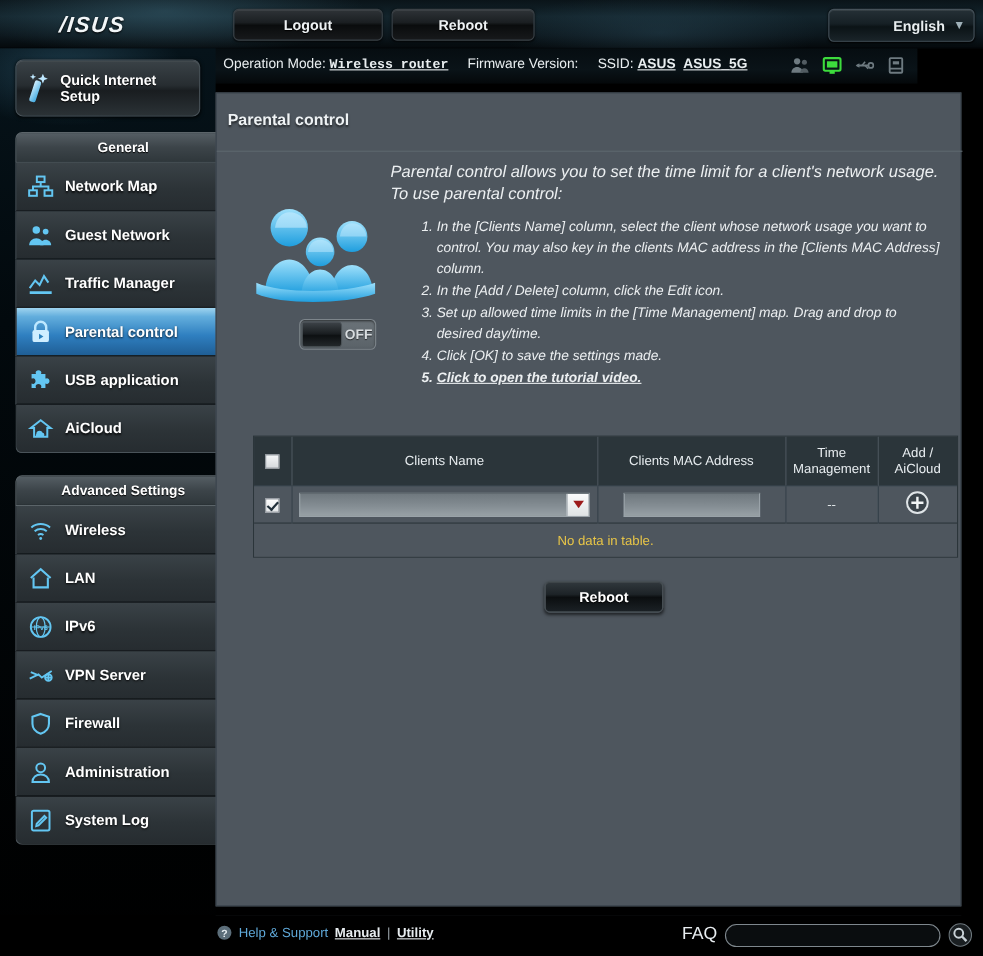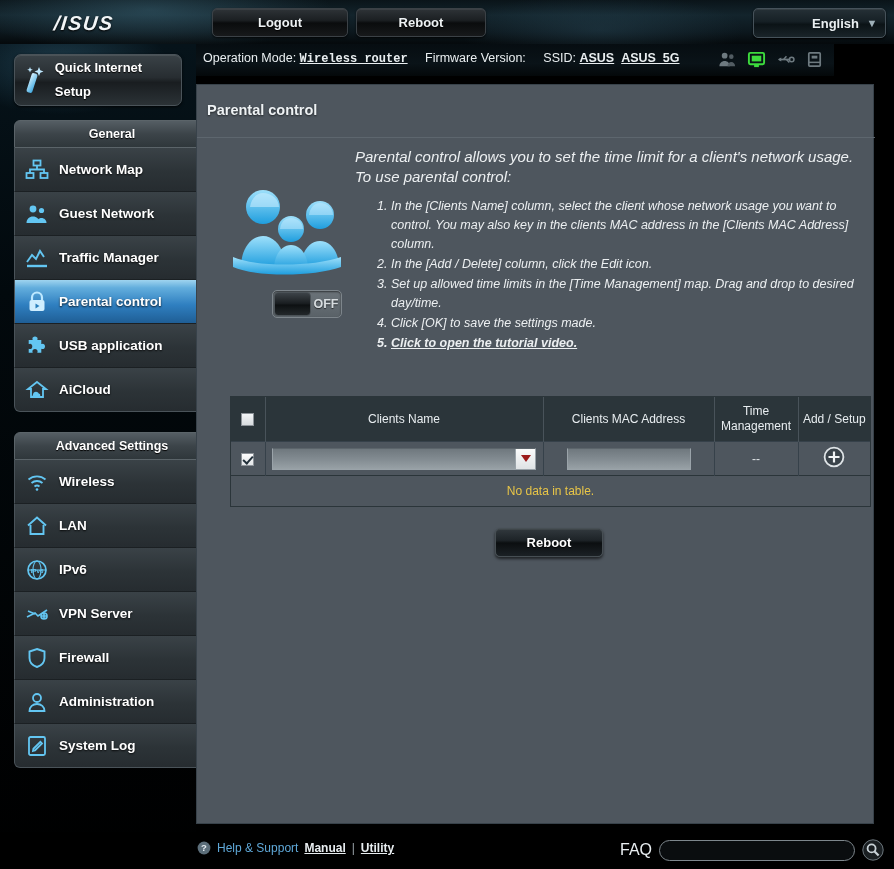--- a/index.html
+++ b/index.html
@@ -81,21 +81,21 @@
     pointer-events: none;
   }
   #qis {
     position: absolute; left: 14px; top: 10px; width: 168px; height: 52px;
     background: linear-gradient(180deg,#3a4247 0%,#272d31 45%,#191d20 55%,#2b3236 100%);
     border: 1px solid #4a5359; border-radius: 7px;
     display: flex; align-items: center; cursor: pointer;
     box-shadow: 0 1px 3px rgba(0,0,0,.8), inset 0 1px 0 rgba(255,255,255,.09);
   }
   #qis-icon { width: 40px; display: flex; align-items: center; justify-content: center; }
-  #qis-label { color: #fff; font-size: 13px; font-weight: 700; line-height: 24px; text-shadow: 0 1px 1px #000; }
+  #qis-label { color: #fff; font-size: 13px; font-weight: 700; line-height: 15px; text-shadow: 0 1px 1px #000; }
 
   .sb-group { position: absolute; left: 14px; width: 196px; }
   .sb-head {
     height: 28px; background: linear-gradient(180deg,#555e64 0%,#3c4449 50%,#2f373b 100%);
     border: 1px solid #5b6469; border-top-left-radius: 6px; border-top-right-radius: 6px;
     color: #fff; font-size: 12.5px; font-weight: 700; text-align: center; line-height: 26px;
     text-shadow: 0 1px 1px #000;
   }
   .sb-item {
     height: 44px; display: flex; align-items: center;
@@ -129,21 +129,21 @@
 
   #intro-text {
     position: absolute; left: 158px; top: 62px; width: 500px;
     font-style: italic; font-size: 15px; color: #eceff1; line-height: 20px;
   }
   #steps {
     position: absolute; left: 176px; top: 112px; width: 486px;
     font-style: italic; font-size: 12.5px; color: #eceff1; line-height: 19px;
     padding-left: 18px;
   }
-  #steps li { margin-bottom: 1px; }
+  #steps li { margin-bottom: 1px; margin-left: 6px; }
   #steps li.link { font-weight: 700; text-decoration: underline; cursor: pointer; }
 
   #family-art { position: absolute; left: 30px; top: 96px; width: 120px; height: 96px; }
 
   #toggle {
     position: absolute; left: 75px; top: 205px; width: 70px; height: 28px;
     background: linear-gradient(180deg,#6b7379 0%,#5a6268 100%);
     border: 1px solid #7d858b; border-radius: 5px; cursor: pointer; display: flex; align-items: center;
     box-shadow: inset 0 1px 2px rgba(0,0,0,.55);
   }
@@ -493,21 +493,21 @@
           <col style="width:72px">
       </colgroup>
       <thead>
         <tr>
           <th>
             <span class="cb headercb"></span>
           </th>
           <th>Clients Name</th>
           <th>Clients MAC Address</th>
           <th>Time Management</th>
-          <th>Add / Setup</th>
+          <th>Add / AiCloud</th>
         </tr>
       </thead>
       <tbody>
         <tr>
           <td>
             <span class="cb checked"></span>
           </td>
           <td>
             <div class="selwrap">
               <div class="fld"></div>

